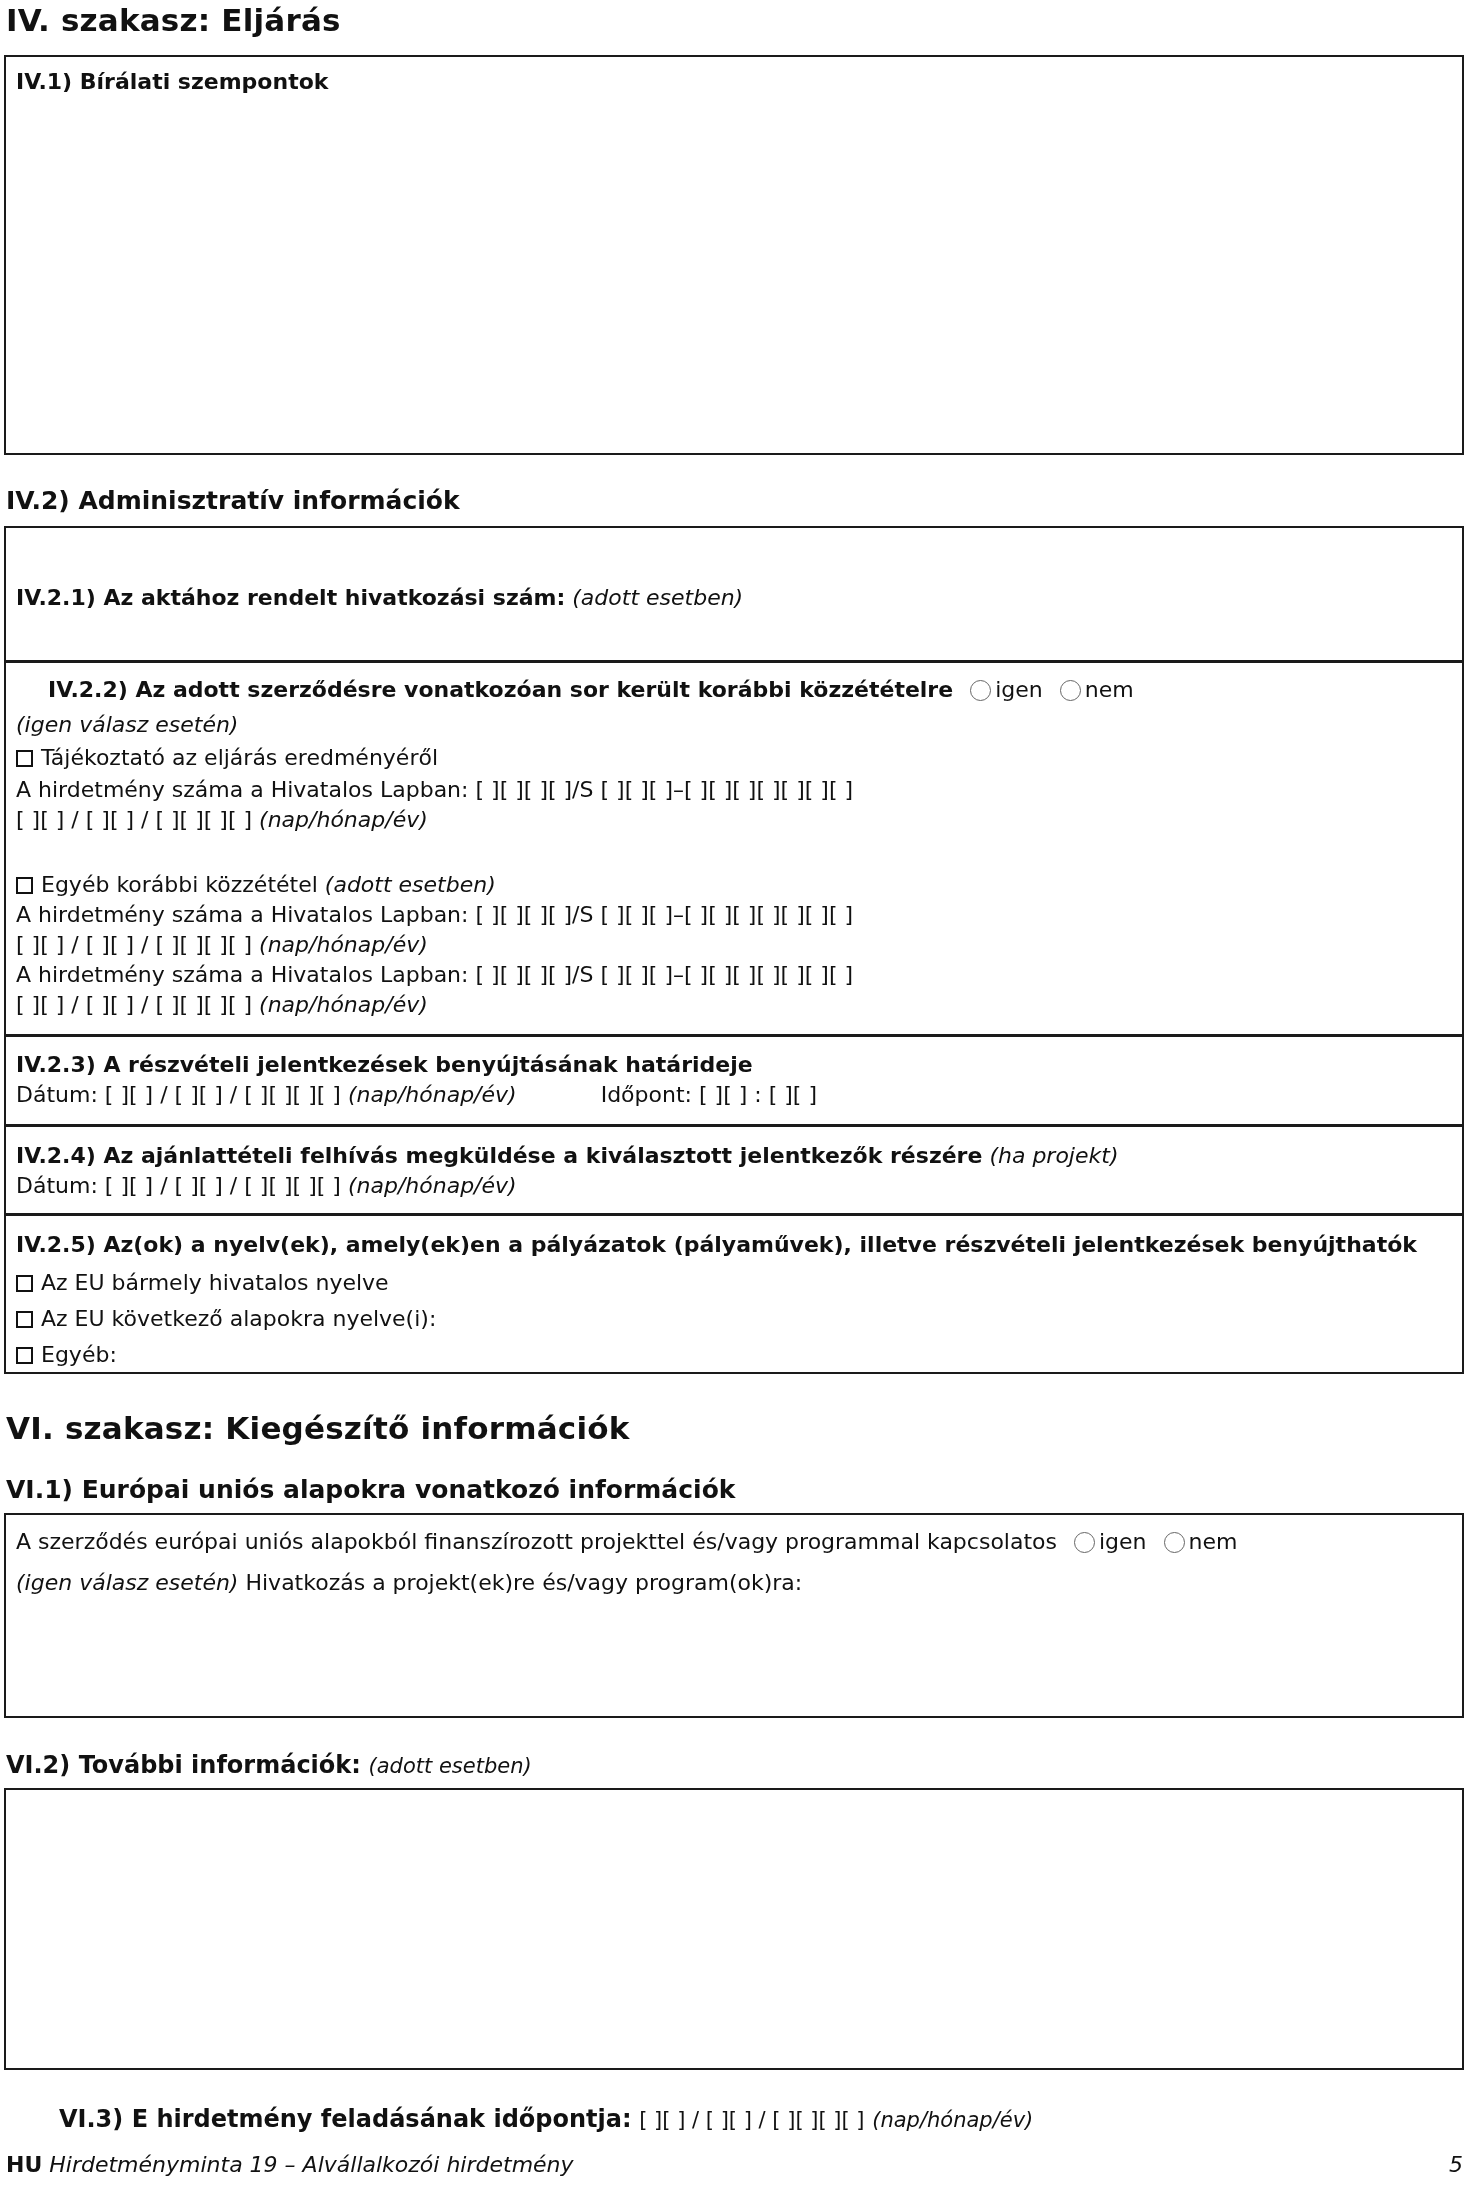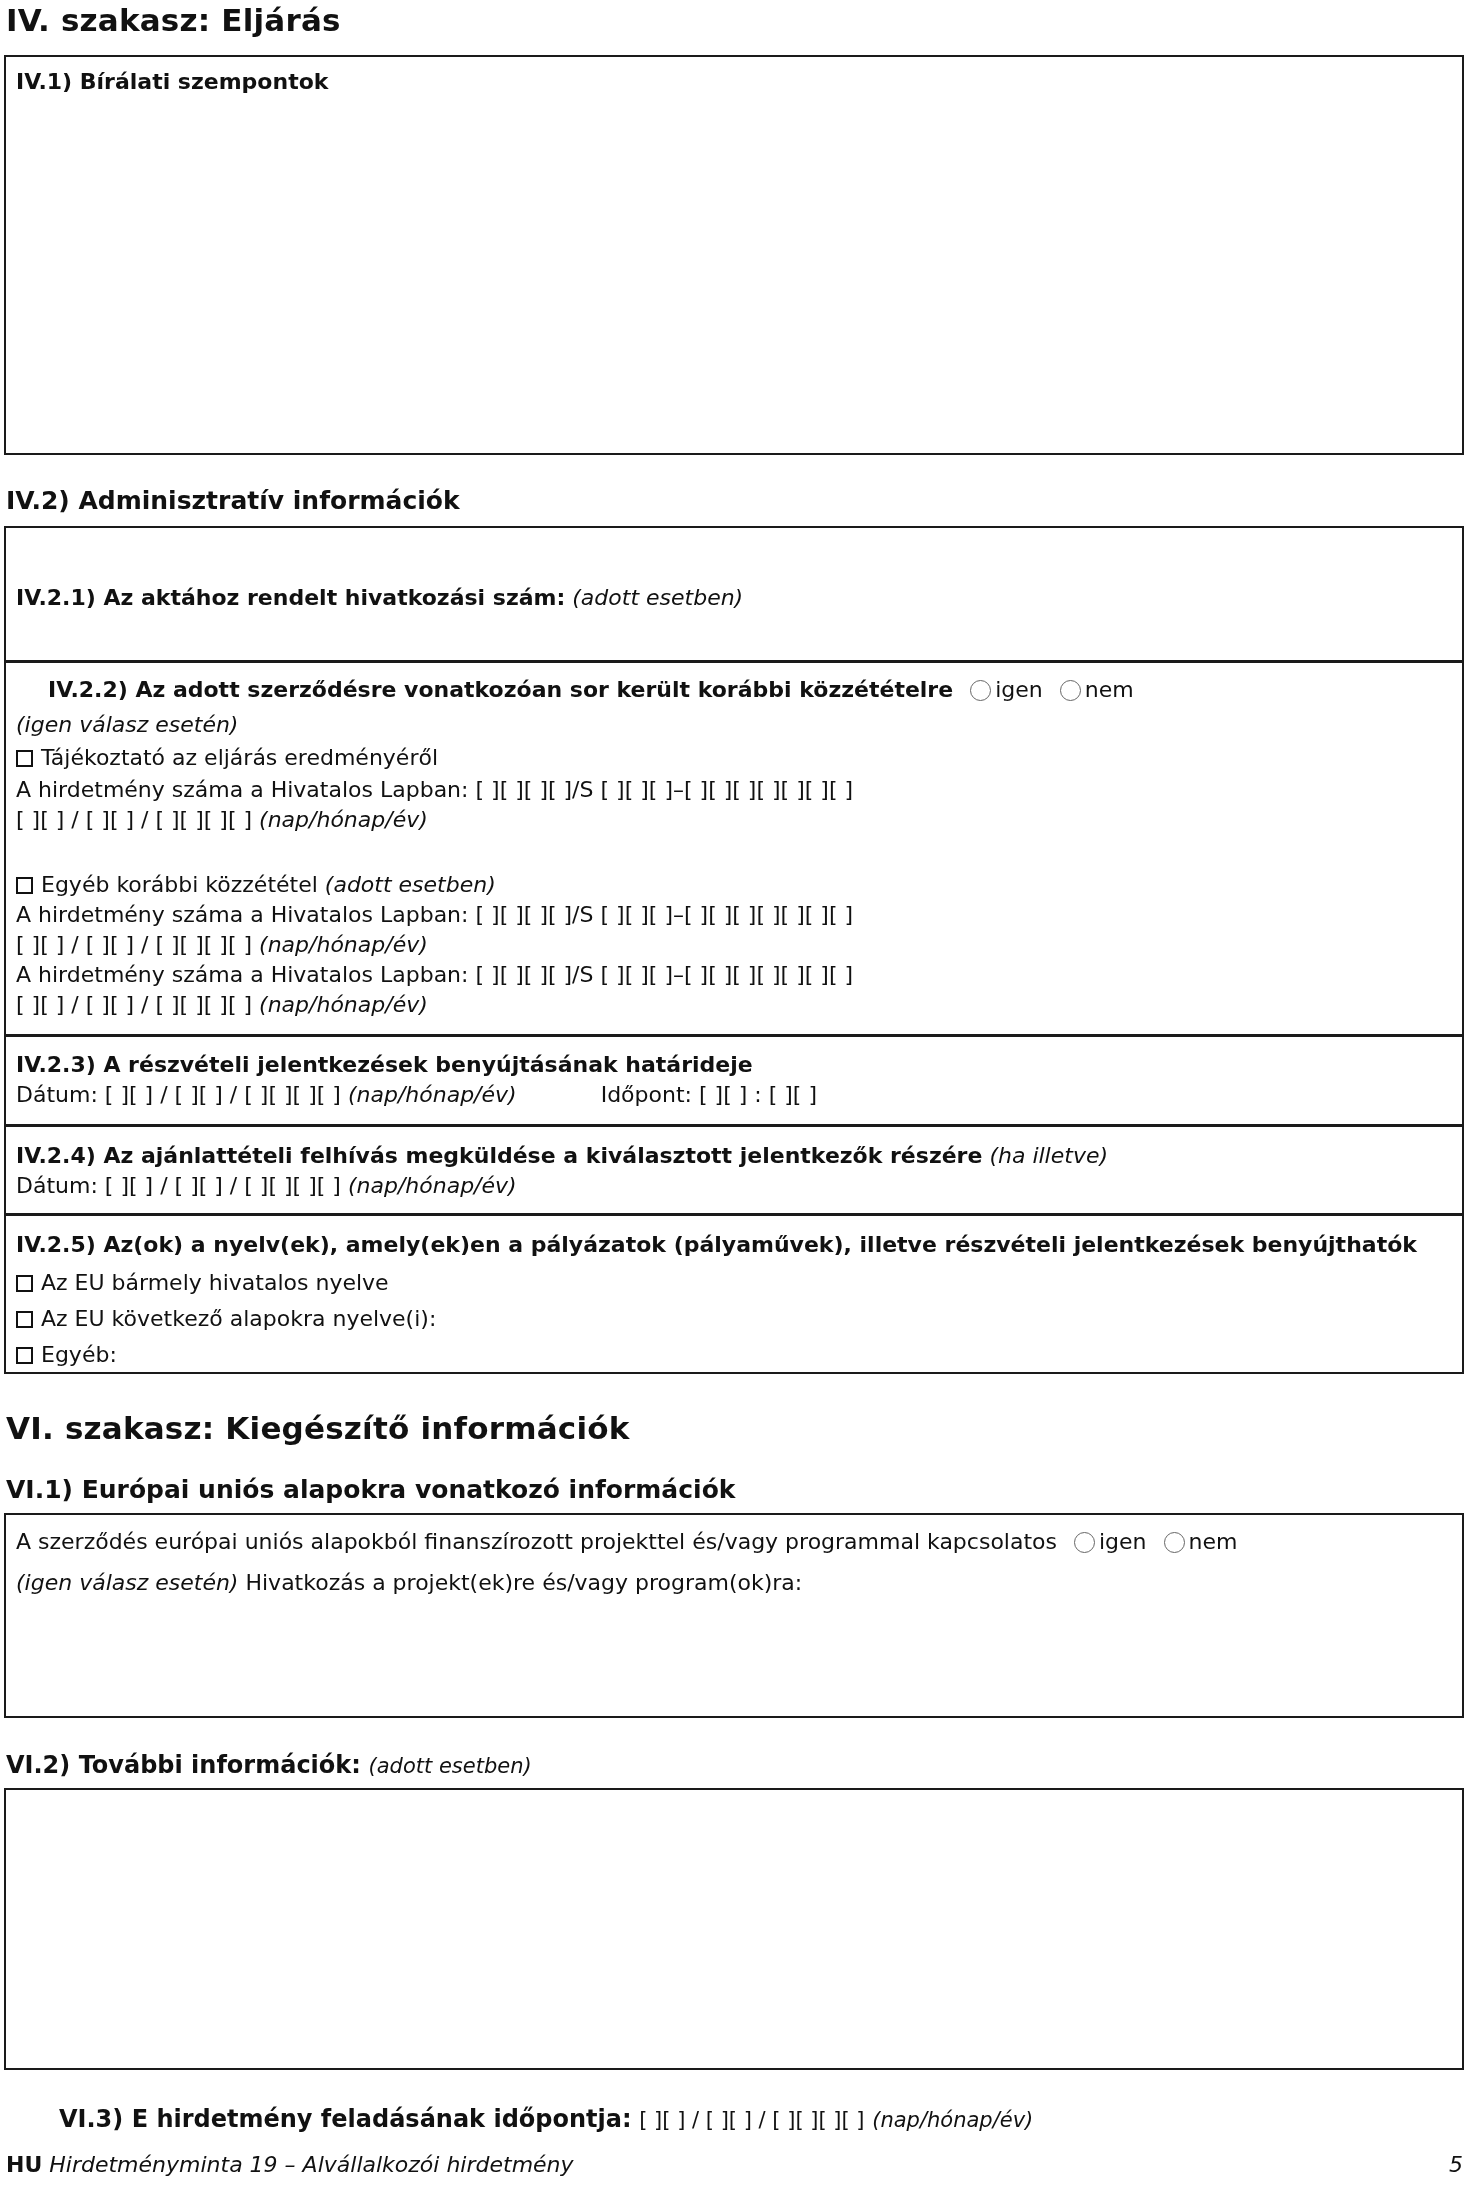--- a/index.html
+++ b/index.html
@@ -96,21 +96,21 @@
   <span>Dátum:</span>
   <span>[ ][ ] / [ ][ ] / [ ][ ][ ][ ]</span>
   <span class="i">(nap/hónap/év)</span>
   <span class="gap"></span>
   <span>Időpont:</span>
   <span>[ ][ ] : [ ][ ]</span>
 </div>
 
 <div class="abs line" style="left:16px; top:1141px;">
   <span class="b">IV.2.4) Az ajánlattételi felhívás megküldése a kiválasztott jelentkezők részére</span>
-  <span class="i">(ha illetve)</span>
+  <span class="i">(ha projekt)</span>
 </div>
 <div class="abs line" style="left:16px; top:1171px;">
   <span>Dátum:</span>
   <span>[ ][ ] / [ ][ ] / [ ][ ][ ][ ]</span>
   <span class="i">(nap/hónap/év)</span>
 </div>
 
 <div class="abs line b" style="left:16px; top:1230px;">IV.2.5) Az(ok) a nyelv(ek), amely(ek)en a pályázatok (pályaművek), illetve részvételi jelentkezések benyújthatók</div>
 <div class="abs line" style="left:16px; top:1268px;">
   <span class="chk"></span><span>Az EU bármely hivatalos nyelve</span>

